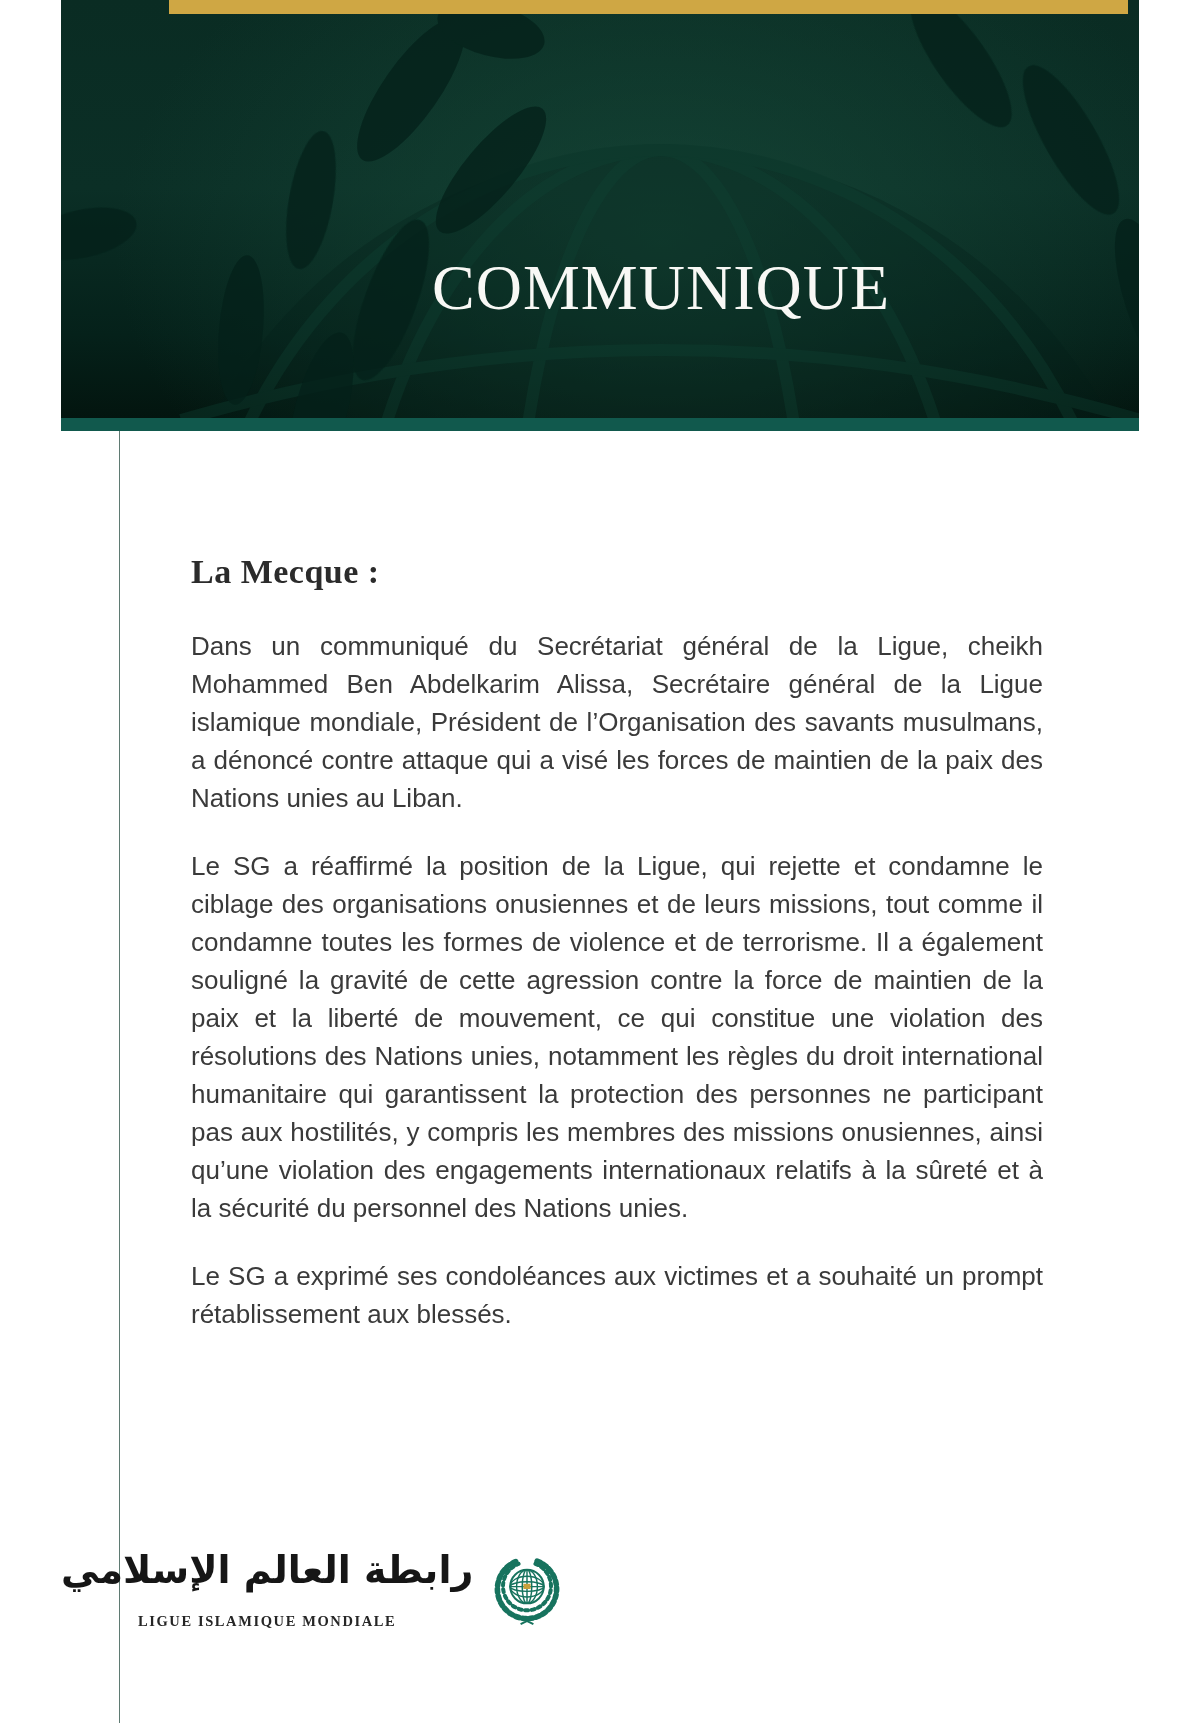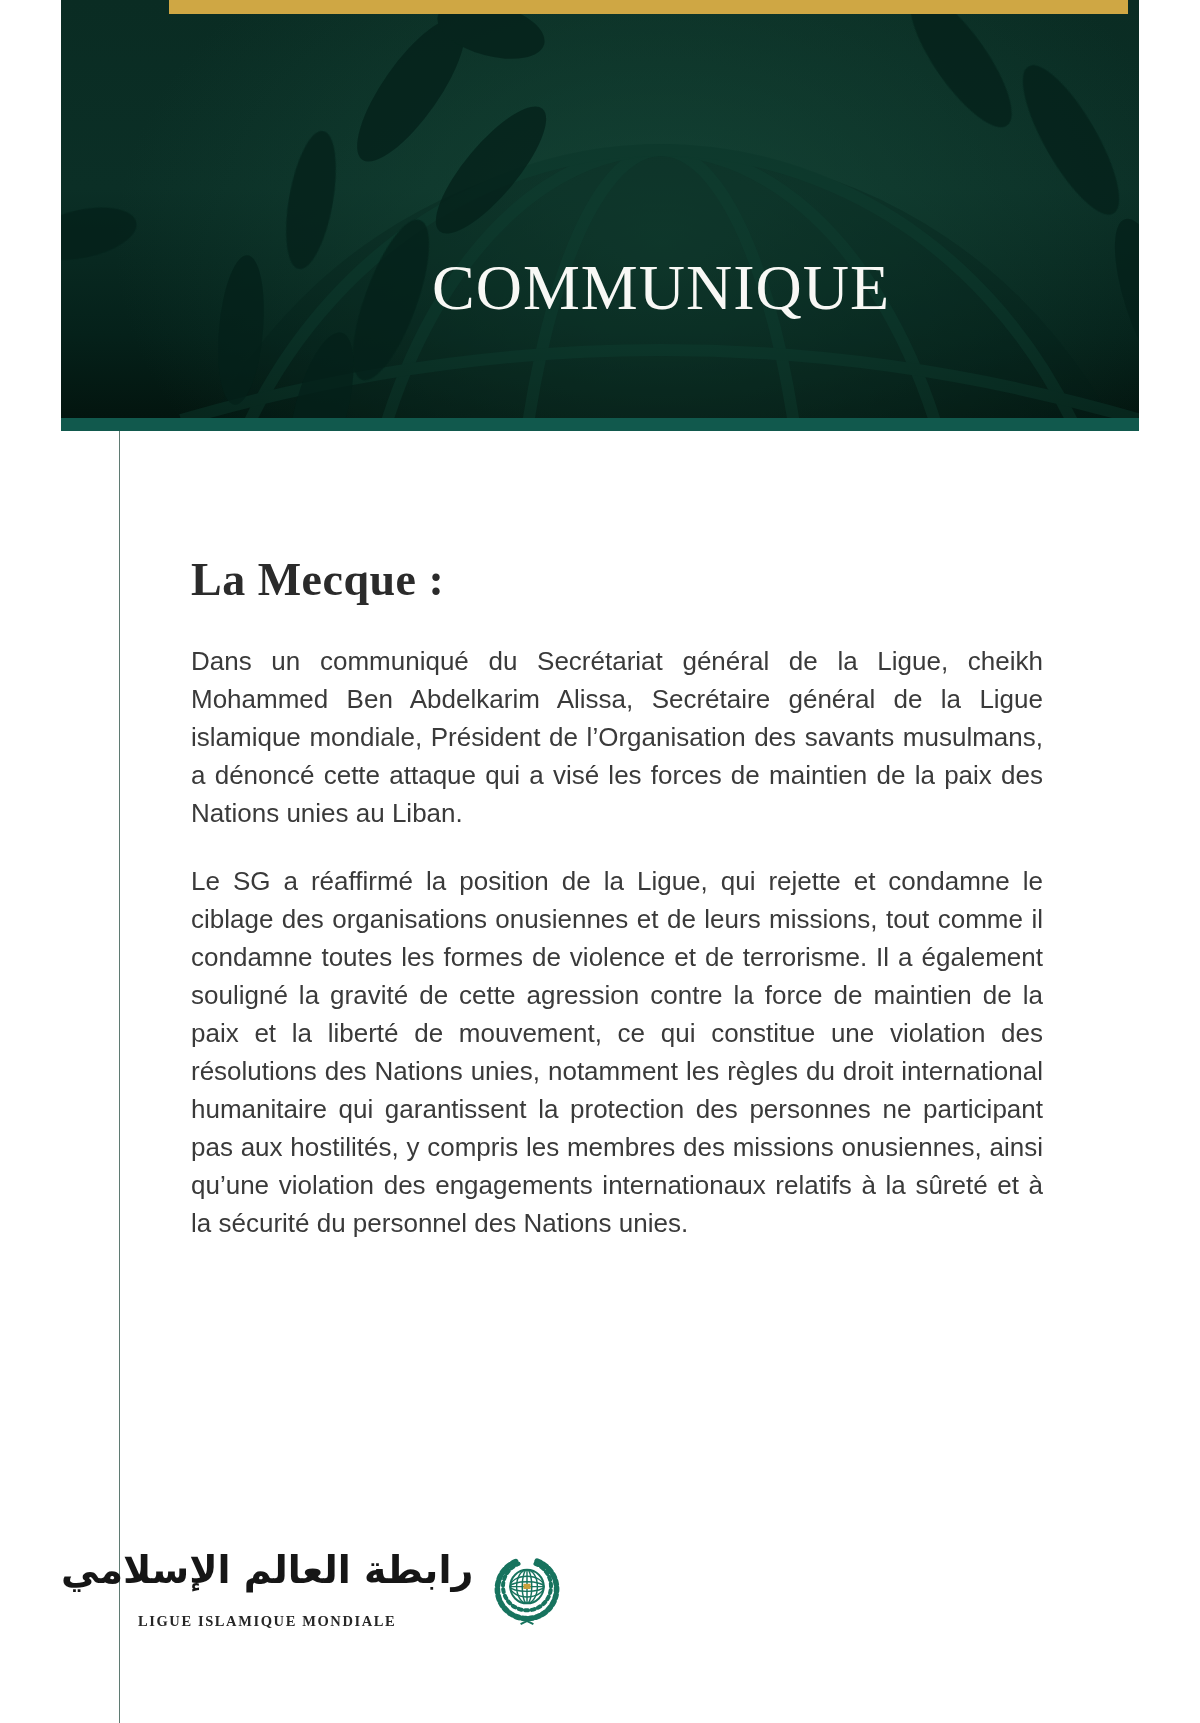--- a/index.html
+++ b/index.html
@@ -37,21 +37,21 @@
     background:#5F7A72;
   }
   .rule-right{
     position:absolute;top:0;bottom:8px;left:1152px;width:2px;
     background:#B7C7C1;
   }
   .article{margin-left:130px;width:852px;padding-top:122px;}
   .article-heading{
     margin:0 0 36px 0;
     font-family:"Liberation Serif","DejaVu Serif",serif;
-    font-weight:700;font-size:46px;color:#2B2B2B;letter-spacing:0.5px;
+    font-weight:700;font-size:34px;color:#2B2B2B;letter-spacing:0.5px;
   }
   .article p{
     margin:0 0 30px 0;
     font-size:26px;line-height:38px;color:#3A3A3A;
     text-align:justify;
   }
   .article p:last-child{margin-bottom:0;}
 
   
   .logo-row{
@@ -114,22 +114,23 @@
   </div>
 
   <div class="teal-strip"></div>
 
   <div class="content">
     <div class="rule-left"></div>
     <div class="rule-right"></div>
 
     <div class="article">
       <h2 class="article-heading">La Mecque :</h2>
-      <p>Dans un communiqué du Secrétariat général de la Ligue, cheikh Mohammed Ben Abdelkarim Alissa, Secrétaire général de la Ligue islamique mondiale, Président de l’Organisation des savants musulmans, a dénoncé cette attaque qui a visé les forces de maintien de la paix des Nations unies au Liban.</p>
+      <p>Dans un communiqué du Secrétariat général de la Ligue, cheikh Mohammed Ben Abdelkarim Alissa, Secrétaire général de la Ligue islamique mondiale, Président de l’Organisation des savants musulmans, a dénoncé contre attaque qui a visé les forces de maintien de la paix des Nations unies au Liban.</p>
       <p>Le SG a réaffirmé la position de la Ligue, qui rejette et condamne le ciblage des organisations onusiennes et de leurs missions, tout comme il condamne toutes les formes de violence et de terrorisme. Il a également souligné la gravité de cette agression contre la force de maintien de la paix et la liberté de mouvement, ce qui constitue une violation des résolutions des Nations unies, notamment les règles du droit international humanitaire qui garantissent la protection des personnes ne participant pas aux hostilités, y compris les membres des missions onusiennes, ainsi qu’une violation des engagements internationaux relatifs à la sûreté et à la sécurité du personnel des Nations unies.</p>
+      <p>Le SG a exprimé ses condoléances aux victimes et a souhaité un prompt rétablissement aux blessés.</p>
     </div>
 
     <div class="logo-row">
       <div class="logo-text">
         <div class="logo-arabic">رابطة العالم الإسلامي</div>
         <div class="logo-caption">LIGUE ISLAMIQUE MONDIALE</div>
       </div>
       <svg width="80" height="80" viewBox="0 0 100 100" aria-hidden="true">
 
         <path d="M 62.65 15.23 A 37 37 0 1 1 37.35 15.23" fill="none" stroke="#17735E" stroke-width="7" stroke-dasharray="4.5 4.2" stroke-linecap="round"></path>

